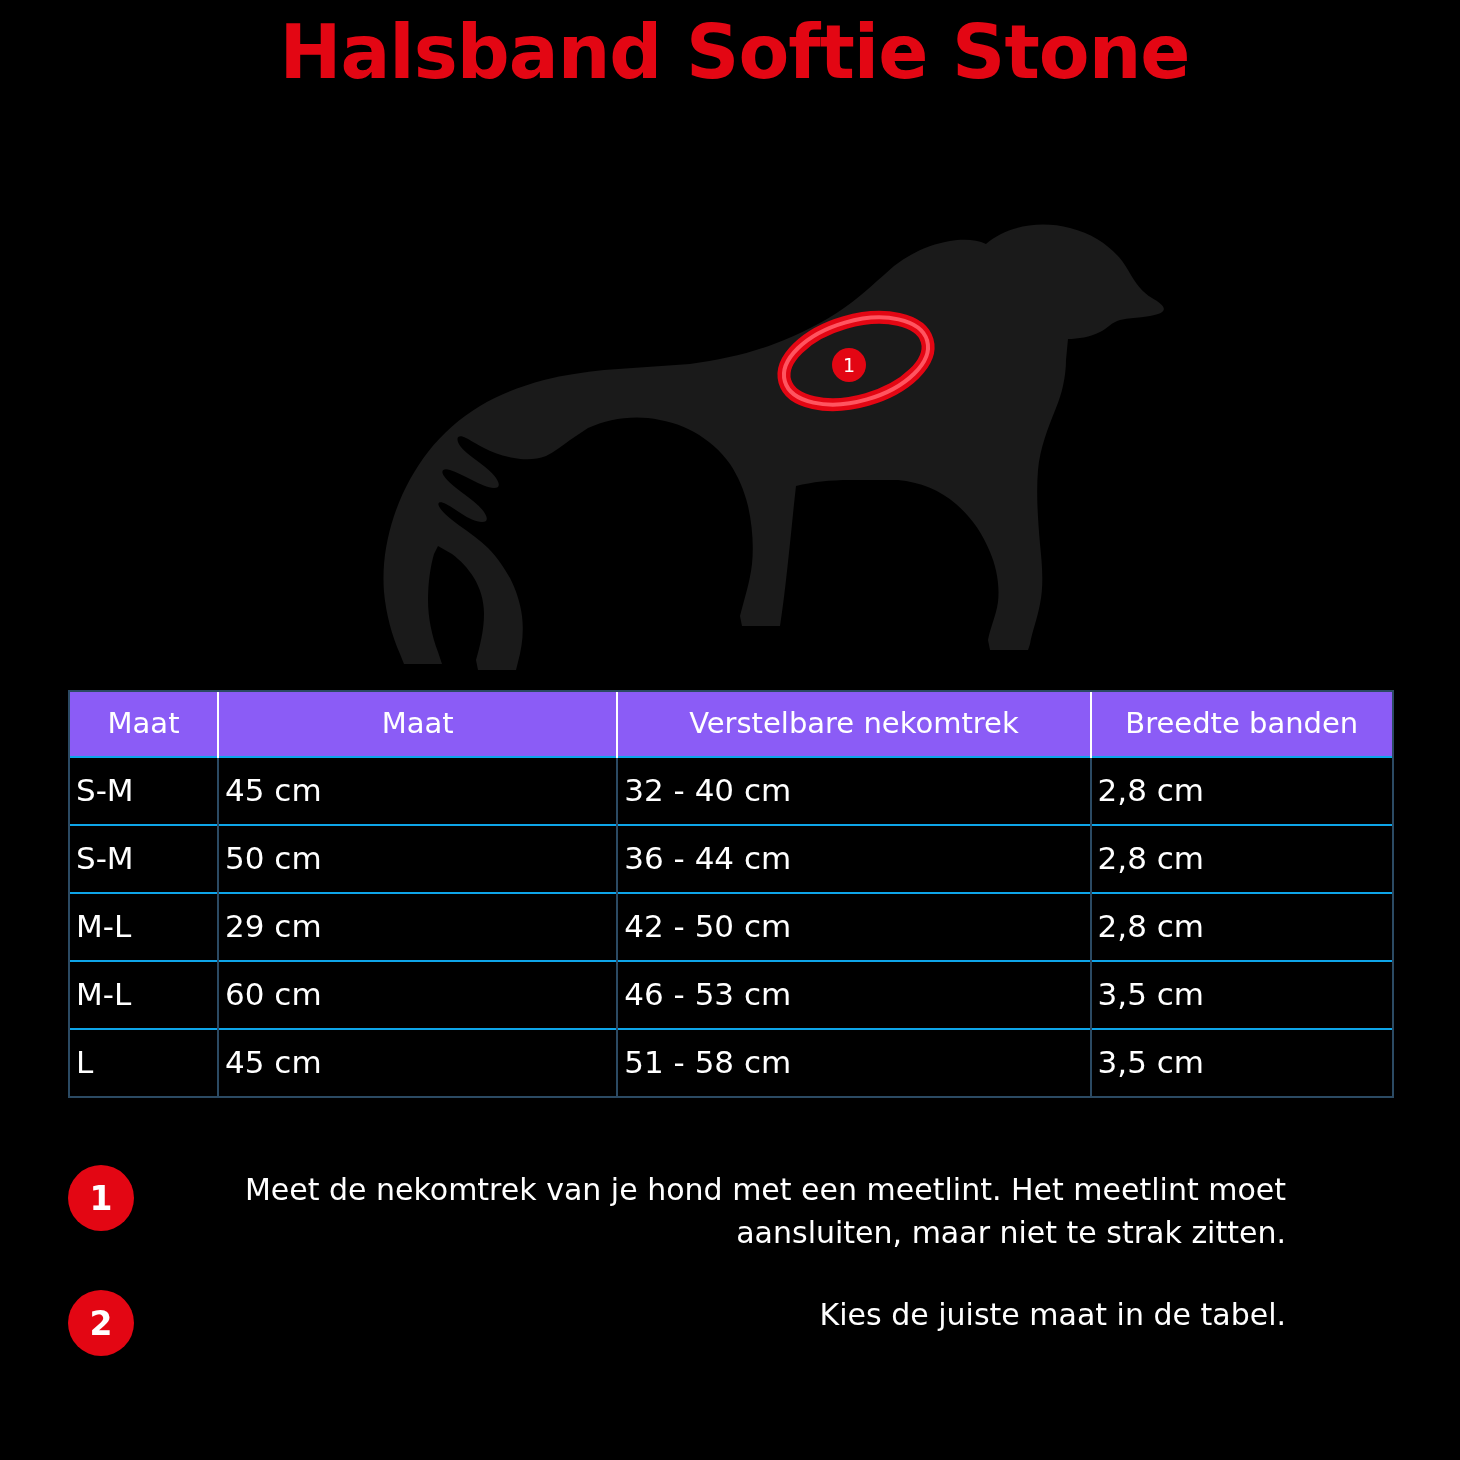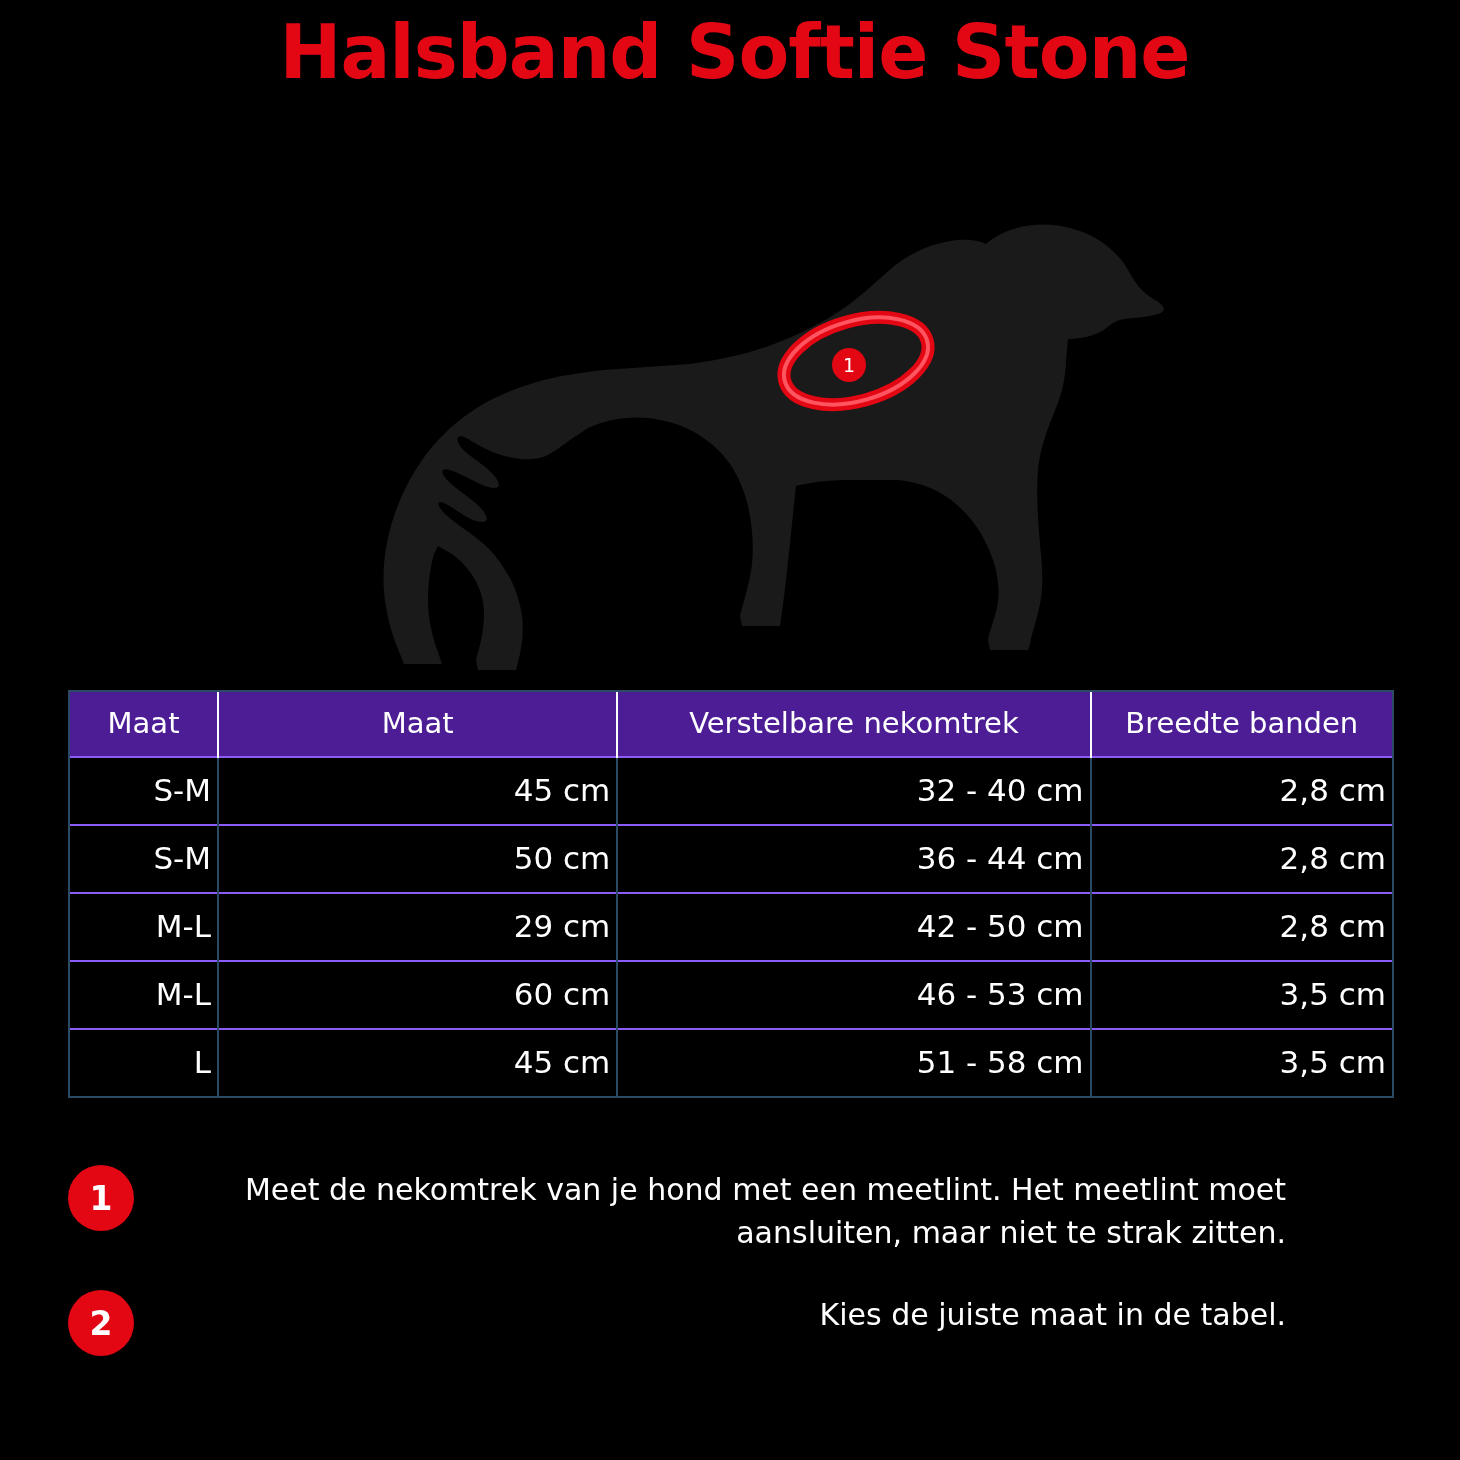--- a/index.html
+++ b/index.html
@@ -67,39 +67,39 @@
     width: 1326px;
     border: 2px solid #2b4a63;
     box-sizing: border-box;
   }
   table.size-table {
     border-collapse: collapse;
     width: 100%;
     table-layout: fixed;
   }
   table.size-table thead th {
-    background: #4c1d95;
+    background: #8b5cf6;
     color: #ffffff;
     font-size: 29px;
     font-weight: normal;
     padding: 14px 6px 16px 6px;
     text-align: center;
     border-right: 2px solid #ffffff;
     box-sizing: border-box;
   }
   table.size-table thead th:last-child {
     border-right: none;
   }
   table.size-table tbody td {
     color: #ffffff;
     font-size: 31px;
     font-weight: normal;
-    text-align: right;
+    text-align: left;
     padding: 14px 6px 16px 6px;
-    border-top: 2px solid #8b5cf6;
+    border-top: 2px solid #0ea5e9;
     border-right: 2px solid #2b4a63;
     box-sizing: border-box;
   }
   table.size-table tbody td:last-child {
     border-right: none;
   }
   col.c1 { width: 11.2%; }
   col.c2 { width: 30.2%; }
   col.c3 { width: 35.8%; }
   col.c4 { width: 22.8%; }

